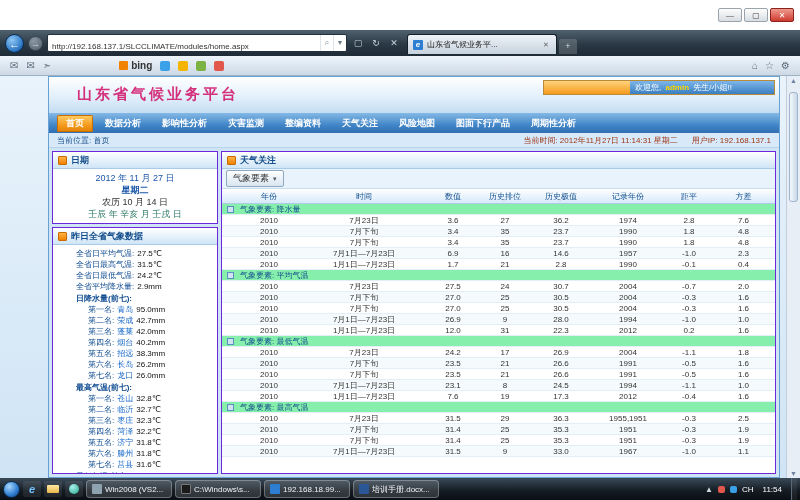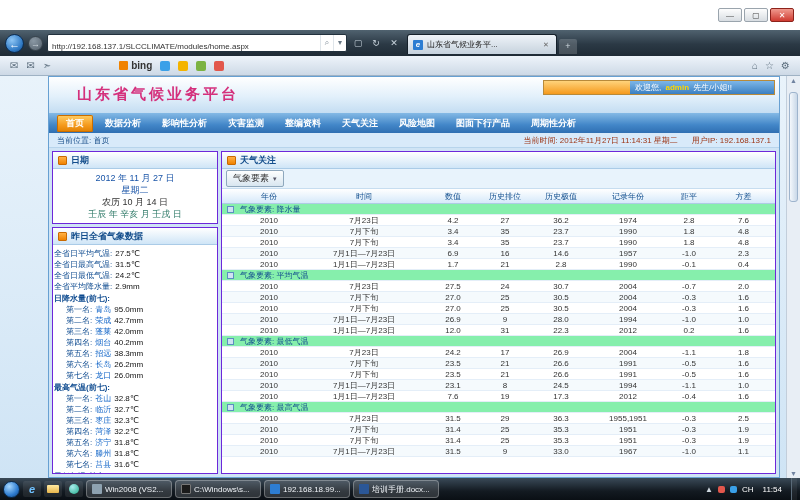--- a/index.html
+++ b/index.html
@@ -74,25 +74,25 @@
   .panel{background:#fff;border:1px solid #6d28d9;display:flex;flex-direction:column;overflow:hidden}
   .panel-head{height:17px;flex:0 0 17px;display:flex;align-items:center;gap:4px;padding:0 5px;
     background:linear-gradient(#ffffff,#cfe5f7);border-bottom:1px solid #aacbe7}
   .panel-ico{width:9px;height:9px;border-radius:1px;background:linear-gradient(#ffb347,#f08200);border:1px solid #c96a00}
   .panel-title{font-size:9px;font-weight:bold;color:#144e8c}
 
   
   .sidebar{width:166px;flex:0 0 166px;display:flex;flex-direction:column;gap:3px}
   .date-body{padding:3px;text-align:center;font-size:9px;line-height:12px}
   .date-main{color:#1a55a8;font-weight:normal}
-  .date-week{color:#1a55a8;font-weight:normal}
+  .date-week{color:#1a55a8;font-weight:bold}
   .date-lunar{color:#333}
   .date-ganzhi{color:#2f7a68}
   .weather-panel{flex:1}
-  .weather-body{padding:3px 1px;font-size:8px;line-height:11px;overflow:hidden}
+  .weather-body{padding:3px 23px;font-size:8px;line-height:11px;overflow:hidden}
   .stat-label{color:#0d4a8f}
   .stat-value{color:#111;margin-left:3px}
   .rank-title{color:#0d4a8f;font-weight:bold;margin-top:1px}
   .rank-row{padding-left:12px;white-space:nowrap}
   .rank-label{color:#0d4a8f}
   .rank-name{color:#1668c9;margin:0 3px}
   .rank-value{color:#111}
 
   
   .main-panel{flex:1}
@@ -290,21 +290,21 @@
                 <div class="t-cell c8">方差</div>
               </div>
               <div class="t-row t-sec">
                 <div class="t-cell c0"><span class="sec-box"></span></div>
                 <div class="t-cell sec-title">气象要素: 降水量</div>
               </div>
               <div class="t-row">
                 <div class="t-cell c0"></div>
                 <div class="t-cell c1">2010</div>
                 <div class="t-cell c2">7月23日</div>
-                <div class="t-cell c3">4.2</div>
+                <div class="t-cell c3">3.6</div>
                 <div class="t-cell c4">27</div>
                 <div class="t-cell c5">36.2</div>
                 <div class="t-cell c6">1974</div>
                 <div class="t-cell c7">2.8</div>
                 <div class="t-cell c8">7.6</div>
               </div>
               <div class="t-row alt">
                 <div class="t-cell c0"></div>
                 <div class="t-cell c1">2010</div>
                 <div class="t-cell c2">7月下旬</div>

